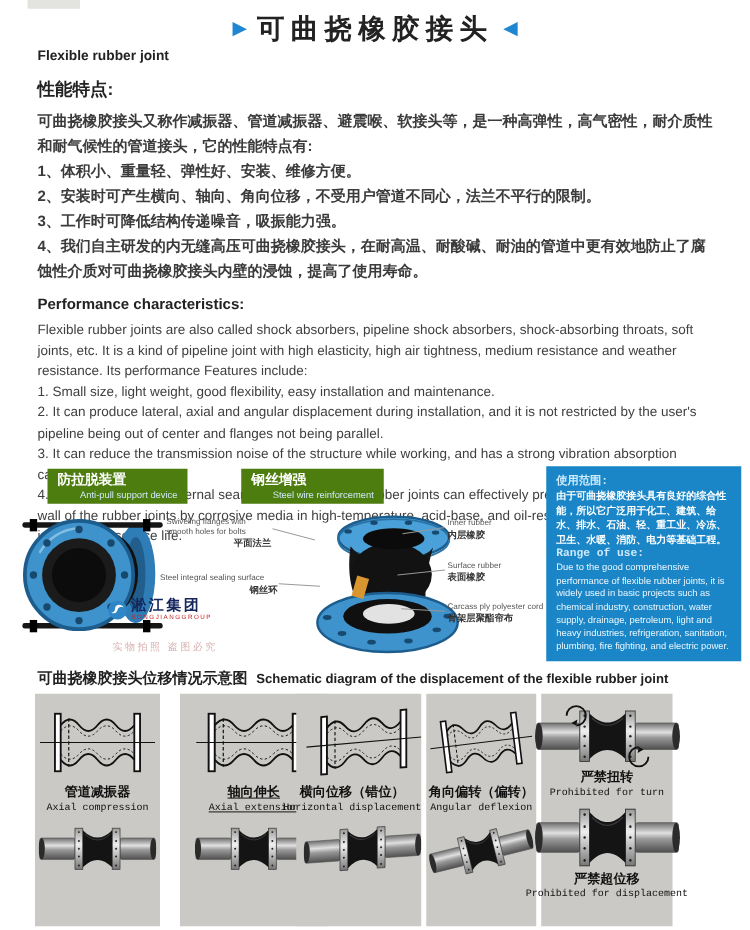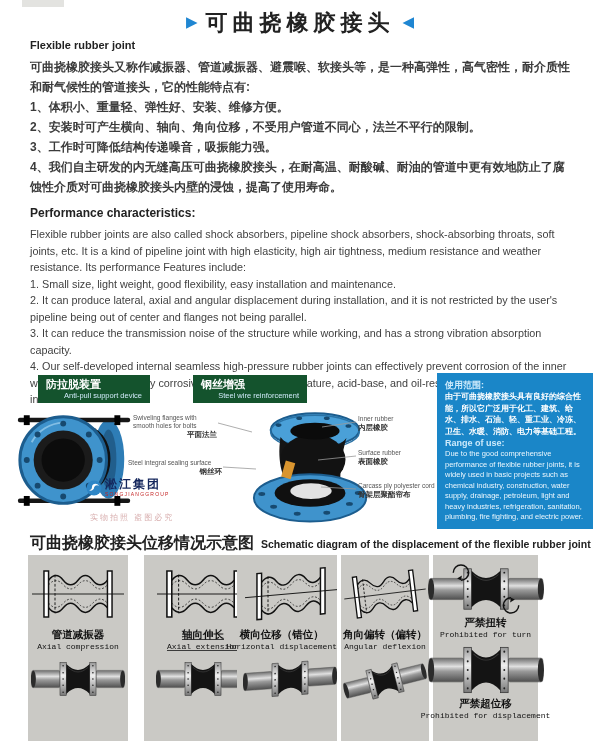--- a/index.html
+++ b/index.html
@@ -15,46 +15,46 @@
   .title-en{font-size:11px;font-weight:bold;color:#222;margin-top:1px;}
   .h-cn{font-size:14px;font-weight:bold;color:#222;margin-top:12px;}
   .p-cn{font-size:12px;line-height:20px;font-weight:bold;color:#3b3b3b;margin-top:6px;}
   .li-cn{font-size:12px;line-height:20px;font-weight:bold;color:#3b3b3b;}
   .h-en{font-size:12px;font-weight:bold;color:#222;margin-top:9px;}
   .p-en{font-size:10.8px;line-height:16.5px;color:#3f3f3f;margin-top:6px;}
   .li-en{font-size:10.8px;line-height:16.5px;color:#3f3f3f;}
 
   
   .figure-region{position:absolute;left:0;top:372px;width:600px;height:160px;}
-  .blue-label{position:absolute;top:3px;height:28px;background:#14532d;color:#fff;
+  .blue-label{position:absolute;top:3px;height:28px;background:#4d7c0f;color:#fff;
               padding:3px 8px;box-sizing:border-box;}
   .blue-label .cn{font-size:11px;font-weight:bold;line-height:13px;}
   .blue-label .en{font-size:7.5px;color:#cfe9f8;line-height:9px;white-space:nowrap;text-align:right;}
   .lbl1{left:38px;width:112px;}
   .lbl2{left:193px;width:114px;}
   .infobox{position:absolute;left:437px;top:1px;width:156px;height:156px;background:#1a86c8;
            padding:6px 8px;box-sizing:border-box;overflow:hidden;}
-  .infobox .ib-h{font-size:9px;font-weight:bold;color:#cdeafb;line-height:12px;}
+  .infobox .ib-h{font-size:9px;font-weight:bold;color:#cdeafb;line-height:12px;font-family:Liberation Mono, monospace;}
   .infobox .ib-cn{font-size:8px;line-height:11.5px;font-weight:bold;color:#fff;}
   .infobox .ib-en{font-size:7.5px;line-height:10.5px;color:#eaf6fd;}
   .ann{position:absolute;color:#555;}
   .ann .en{font-size:6.5px;line-height:8px;}
   .ann .cn{font-size:7.5px;font-weight:bold;color:#333;line-height:10px;}
   .annL .cn{text-align:right;}
   .annR .en{white-space:nowrap;}
   .logo{position:absolute;left:86px;top:106px;display:flex;align-items:center;gap:3px;}
   .logo-text .cn{font-size:12px;font-weight:bold;color:#14265c;letter-spacing:2px;line-height:13px;}
   .logo-text .en{font-size:5px;color:#c42323;letter-spacing:1.2px;line-height:6px;}
   .watermark{position:absolute;left:90px;top:140px;font-size:8px;color:rgba(190,120,120,.6);
              letter-spacing:2px;}
 
   
   .diagram-region{position:absolute;left:0;top:533px;width:600px;height:211px;}
   .diag-head{position:absolute;left:30px;top:0;white-space:nowrap;}
-  .diag-head .cn{font-size:16px;font-weight:bold;color:#222;}
+  .diag-head .cn{font-size:12px;font-weight:bold;color:#222;}
   .diag-head .en{font-size:10.5px;font-weight:bold;color:#222;margin-left:7px;}
   .panel{position:absolute;top:22px;height:186px;background:#cac9c5;box-sizing:border-box;
          display:flex;flex-direction:column;align-items:center;}
   .pan1{left:28px;width:100px;}
   .pan2{left:144px;width:118px;text-decoration:underline;}
   .pan3{left:237px;width:100px;align-items:flex-end;}
   .pan4{left:341px;width:88px;}
   .pan5{left:433px;width:105px;}
   .cap{text-align:center;margin-top:1px;}
   .cap .cn{font-size:10.5px;font-weight:bold;color:#111;line-height:13px;
@@ -118,20 +118,21 @@
 
 <div class="page">
   <div class="artifact"></div>
 
   <div class="top-text">
     <div class="title-row">
       <span class="title-arrow">▶</span><span class="title-cn">可曲挠橡胶接头</span><span class="title-arrow">◀</span>
     </div>
     <div class="title-en">Flexible rubber joint</div>
 
+    <div class="h-cn">性能特点:</div>
     <div class="p-cn">可曲挠橡胶接头又称作减振器、管道减振器、避震喉、软接头等，是一种高弹性，高气密性，耐介质性和耐气候性的管道接头，它的性能特点有:</div>
     <div class="li-cn">1、体积小、重量轻、弹性好、安装、维修方便。</div>
     <div class="li-cn">2、安装时可产生横向、轴向、角向位移，不受用户管道不同心，法兰不平行的限制。</div>
     <div class="li-cn">3、工作时可降低结构传递噪音，吸振能力强。</div>
     <div class="li-cn">4、我们自主研发的内无缝高压可曲挠橡胶接头，在耐高温、耐酸碱、耐油的管道中更有效地防止了腐蚀性介质对可曲挠橡胶接头内壁的浸蚀，提高了使用寿命。</div>
 
     <div class="h-en">Performance characteristics:</div>
     <div class="p-en">Flexible rubber joints are also called shock absorbers, pipeline shock absorbers, shock-absorbing throats, soft joints, etc. It is a kind of pipeline joint with high elasticity, high air tightness, medium resistance and weather resistance. Its performance Features include:</div>
     <div class="li-en">1. Small size, light weight, good flexibility, easy installation and maintenance.</div>
     <div class="li-en">2. It can produce lateral, axial and angular displacement during installation, and it is not restricted by the user's pipeline being out of center and flanges not being parallel.</div>

